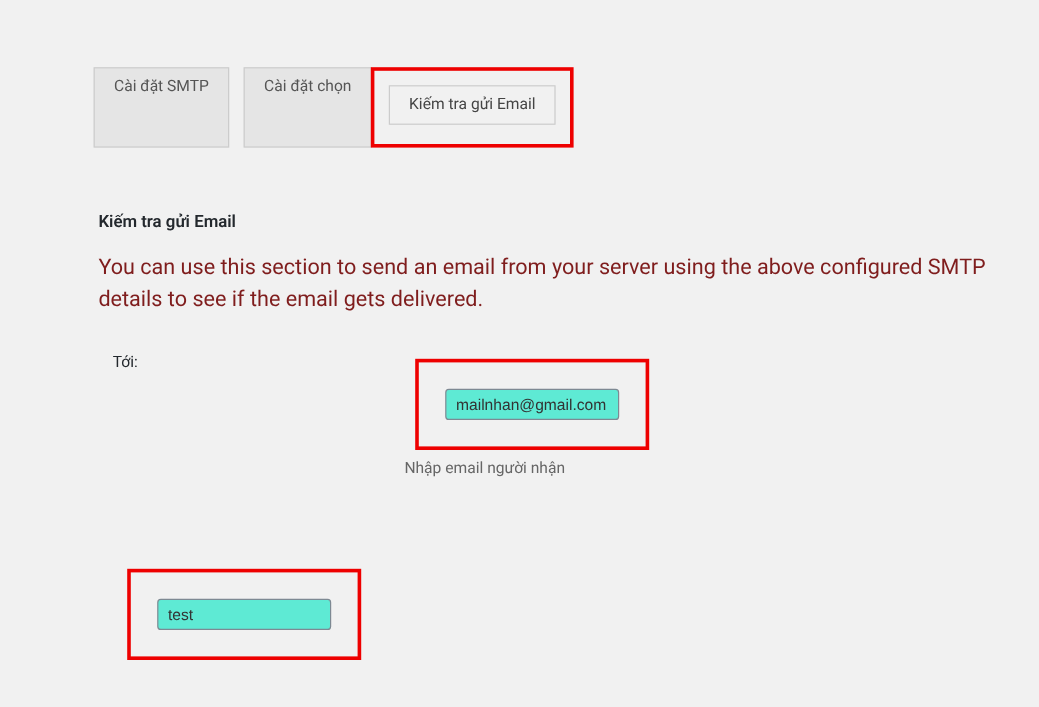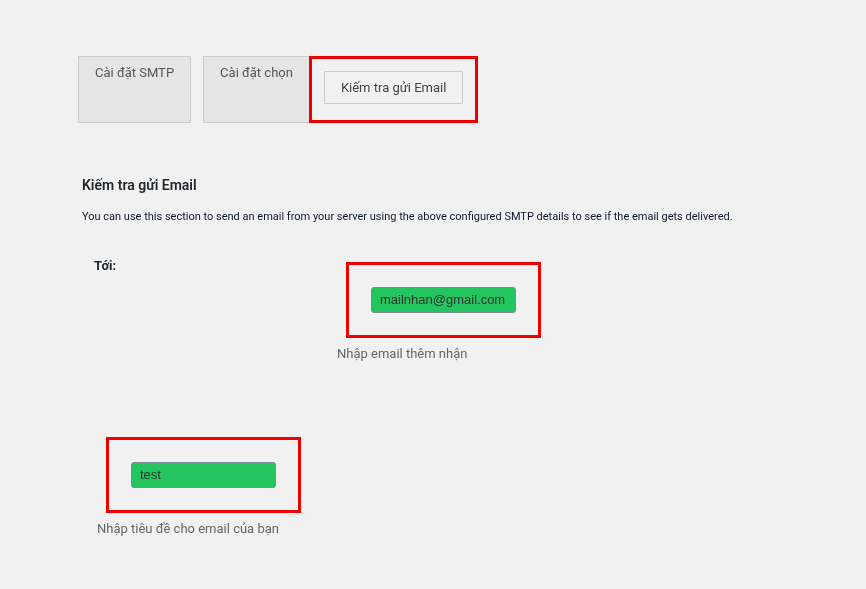--- a/index.html
+++ b/index.html
@@ -41,58 +41,58 @@
       padding: 18px 34px;
       background: #f1f1f1;
     }
     .section-title {
       font-size: 14px;
       font-weight: 600;
       color: #23282d;
       margin-bottom: 16px;
     }
     .desc {
-      font-size: 11px;
-      color: #0f172a;
+      font-size: 18px;
+      color: #7f1d1d;
       margin-bottom: 12px;
       line-height: 1.5;
     }
     .note {
       font-size: 13px;
       color: #444;
       margin-bottom: 26px;
       line-height: 1.5;
     }
     .form-row {
       display: flex;
       align-items: flex-start;
       margin-bottom: 28px;
     }
     .form-label {
       width: 216px;
       padding-top: 8px;
       font-size: 13px;
-      font-weight: 700;
+      font-weight: 400;
       color: #23282d;
     }
     .form-field {
       flex: 1;
     }
     .hl-box {
       border: 3px solid #e00;
       padding: 10px;
       display: inline-block;
       margin-bottom: 6px;
     }
     input[type="text"] {
       font-size: 13px;
       padding: 3px 8px;
       border: 1px solid #7e8993;
       border-radius: 3px;
-      background: #22c55e;
+      background: #5eead4;
       color: #333;
       width: 145px;
       height: 26px;
     }
     textarea {
       font-size: 13px;
       padding: 6px 8px;
       border: 1px solid #0073aa;
       border-radius: 3px;
       background: #fff;
@@ -135,30 +135,29 @@
 <div class="content">
   <div class="section-title">Kiếm tra gửi Email</div>
   <div class="desc">You can use this section to send an email from your server using the above configured SMTP details to see if the email gets delivered.</div>
 
   <div class="form-row">
     <div class="form-label">Tới:</div>
     <div class="form-field">
       <div class="hl-box">
         <input type="text" value="mailnhan@gmail.com" style="">
       </div>
-      <div class="help-text">Nhập email thêm nhận</div>
+      <div class="help-text">Nhập email người nhận</div>
     </div>
   </div>
 
   <div class="form-row">
     <div class="form-field">
       <div class="hl-box">
         <input type="text" value="test" style="">
       </div>
-      <div class="help-text">Nhập tiêu đề cho email của bạn</div>
     </div>
   </div>
 
   <div class="form-row">
     <div class="form-field">
       <div class="hl-box">
         <textarea style="">test</textarea>
       </div>
     </div>
   </div>

